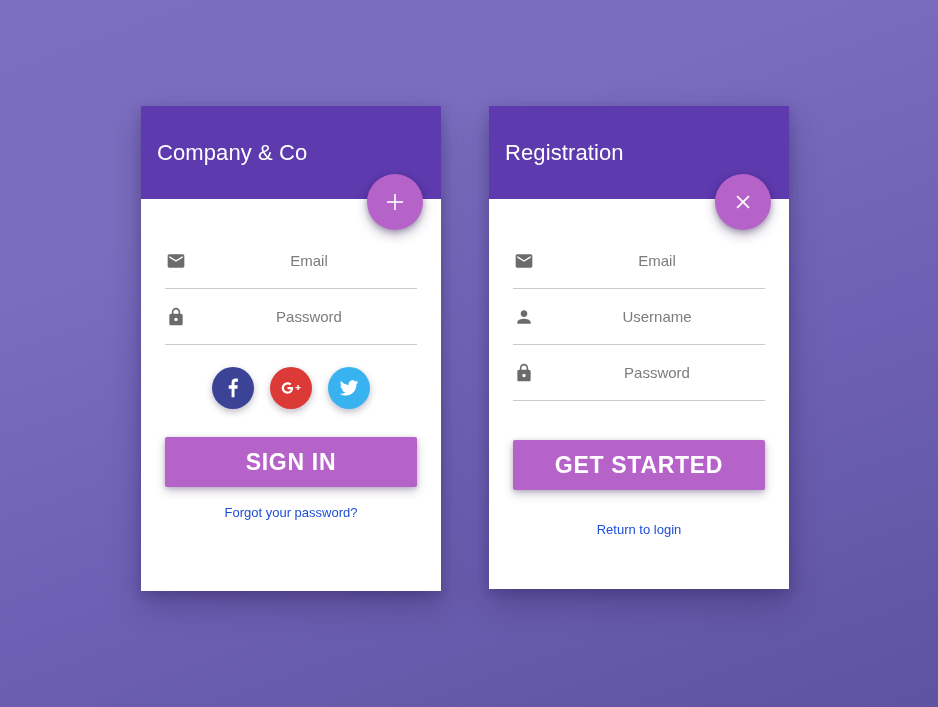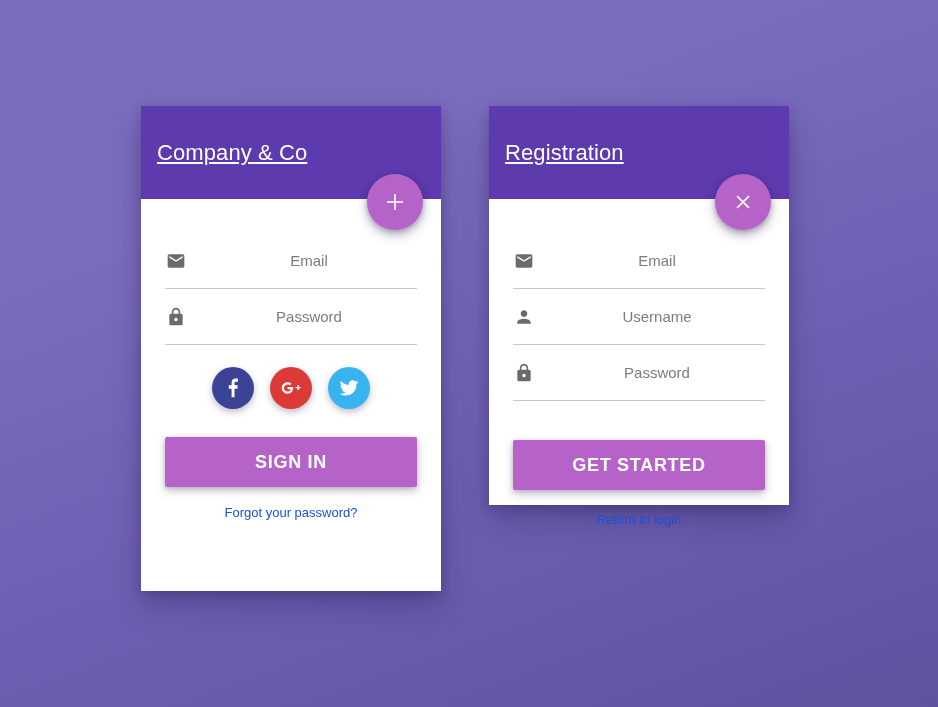--- a/index.html
+++ b/index.html
@@ -33,40 +33,39 @@
     left: 141px;
     top: 106px;
     width: 300px;
     height: 485px;
   }
 
   #registration-card {
     left: 489px;
     top: 106px;
     width: 300px;
-    height: 399px;
+    height: 483px;
   }
 
   .card-header {
     position: relative;
     height: 93px;
     background: #5d3aae;
   }
 
   .card-title {
     position: absolute;
     left: 16px;
     top: 34px;
     color: #ffffff;
     font-size: 22px;
     font-weight: 400;
     letter-spacing: 0.1px;
     line-height: 26px;
     white-space: nowrap;
-    text-decoration: underline;
   }
 
   
   .fab {
     position: absolute;
     right: 18px;
     top: 68px;
     width: 56px;
     height: 56px;
     border-radius: 50%;
@@ -153,21 +152,21 @@
   
   .primary-btn {
     display: block;
     width: 100%;
     height: 50px;
     border: none;
     border-radius: 2px;
     background: #b663c9;
     color: #ffffff;
     font-family: "Liberation Sans", sans-serif;
-    font-size: 18px;
+    font-size: 23px;
     font-weight: bold;
     letter-spacing: 0.7px;
     cursor: pointer;
     box-shadow: 0 4px 10px rgba(40, 18, 70, 0.25),
                 0 1px 4px rgba(40, 18, 70, 0.18);
   }
 
   .footer-link {
     display: block;
     text-align: center;
@@ -177,21 +176,21 @@
     cursor: pointer;
   }
 
   
   #login-card .social-wrap { margin-top: 0px; }
   #login-card .btn-wrap { margin-top: 24px; }
   #login-card .foot-wrap { margin-top: 18px; }
 
   
   #registration-card .btn-wrap { margin-top: 39px; }
-  #registration-card .foot-wrap { margin-top: 22px; }
+  #registration-card .foot-wrap { margin-top: 32px; }
 
   #login-card .card-body { padding-top: 34px; }
   #registration-card .card-body { padding-top: 34px; }
 </style>
 </head>
 <body>
 
 <div class="stage">
 
   <div class="card" id="login-card">

